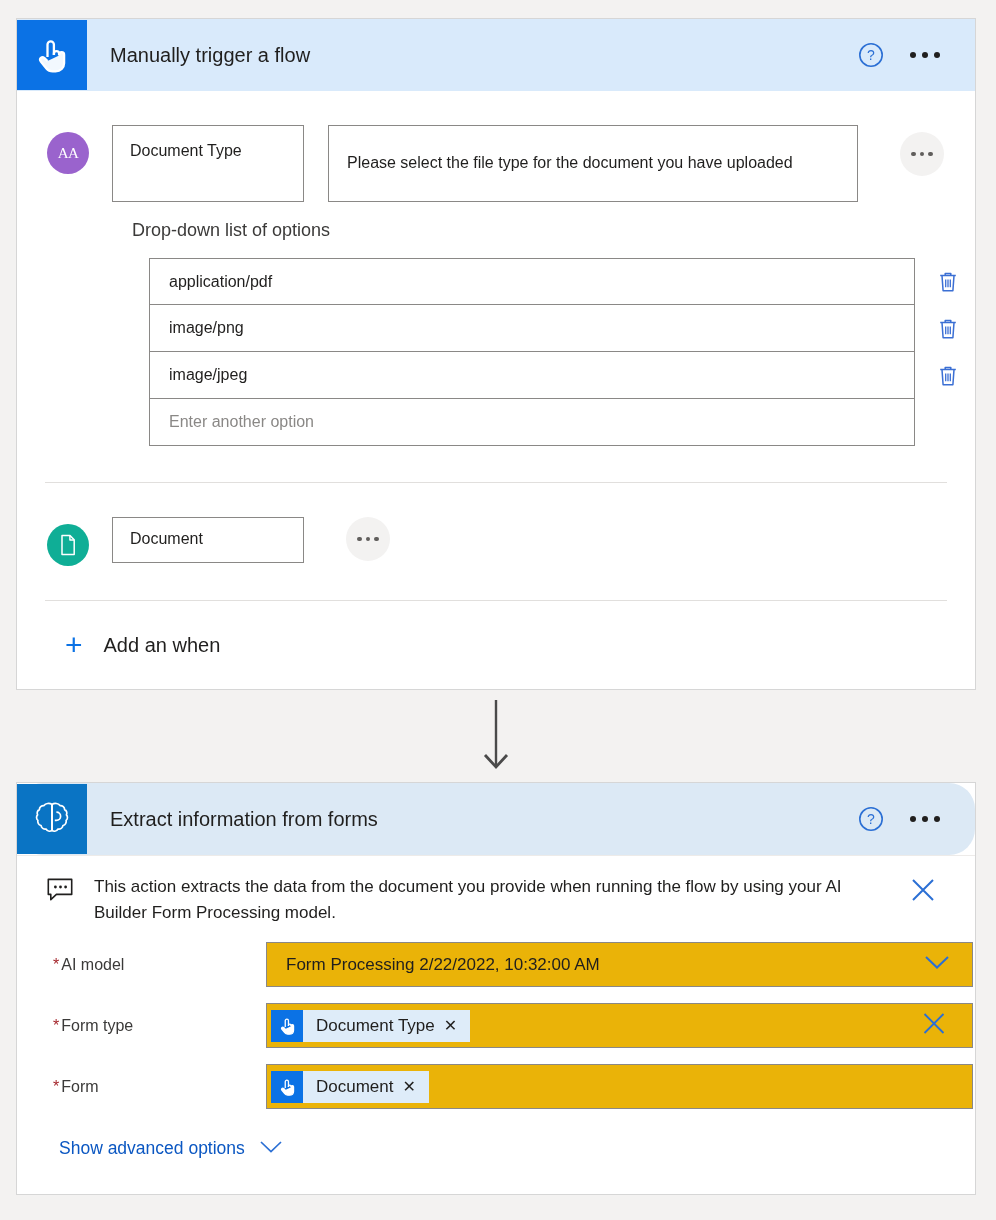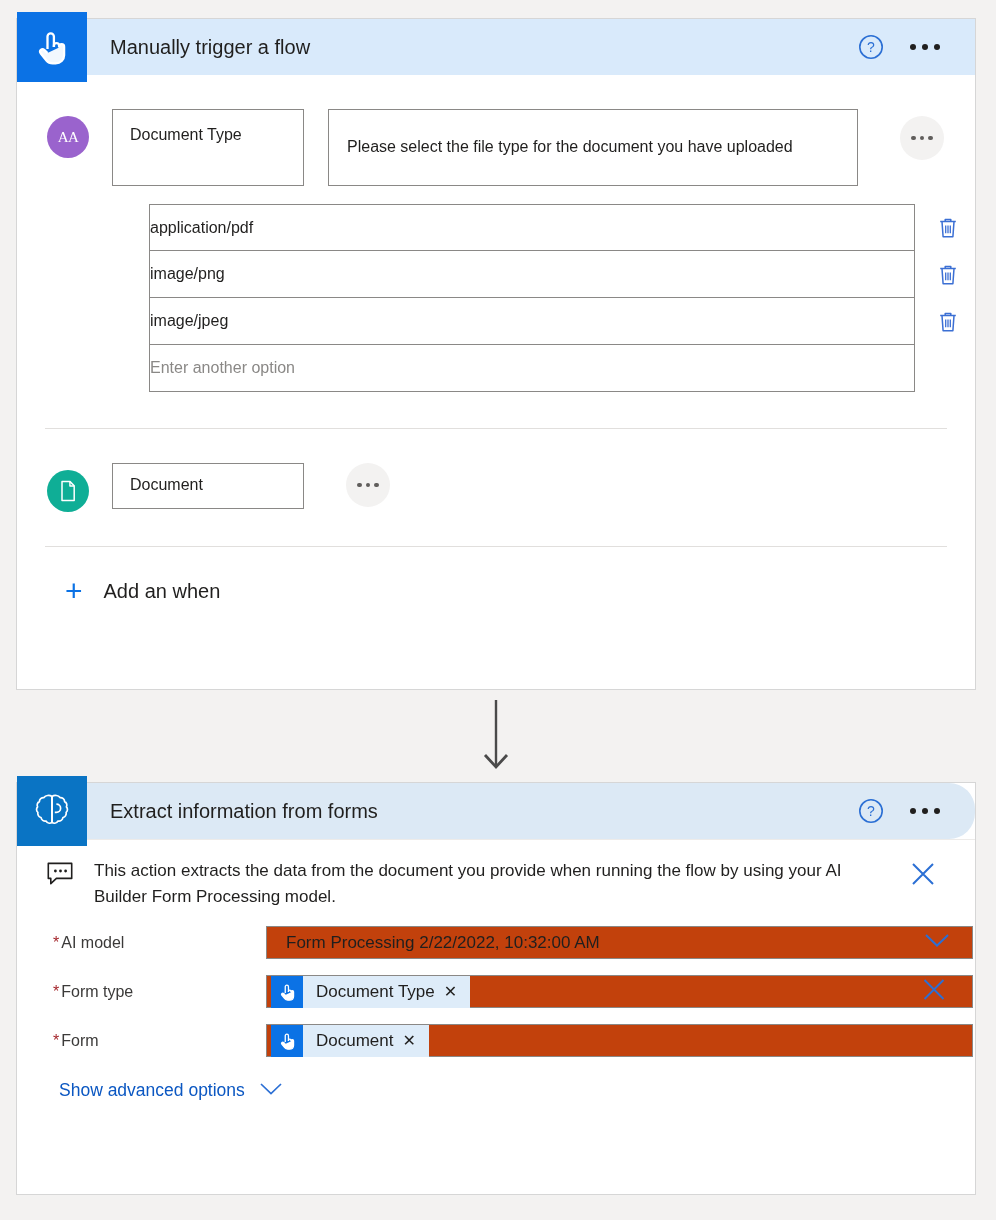--- a/index.html
+++ b/index.html
@@ -24,21 +24,21 @@
     background: #ffffff;
     border: 1px solid #d6d6d6;
     box-sizing: border-box;
   }
   #trigger-card { top: 18px; height: 672px; }
   #action-card  { top: 782px; height: 413px; }
 
   .card-header {
     display: flex;
     align-items: center;
-    height: 56px;
+    height: 72px;
     box-sizing: border-box;
   }
   #trigger-card .card-header { background: #d9eafb; }
   #action-card  .card-header { background: #dce9f5; border-radius: 26px; }
 
   .card-icon {
     width: 70px;
     height: 70px;
     flex: 0 0 70px;
     display: flex;
@@ -141,20 +141,21 @@
     margin-bottom: 17px;
   }
   .opt-row { display: flex; align-items: center; margin-bottom: 0; }
   .opt-input {
     width: 766px;
     height: 47px;
     box-sizing: border-box;
     border: 1px solid #8a8886;
     background: #fff;
     display: flex; align-items: center;
+    padding-left: 19px;
     font-size: 16px;
     color: #201f1e;
     margin-left: 17px;
   }
   .opt-row + .opt-row .opt-input { border-top: none; }
   .opt-input.placeholder { color: #8a8886; }
   .trash-btn {
     margin-left: 20px;
     width: 26px; height: 28px;
     display: flex; align-items: center; justify-content: center;
@@ -227,25 +228,25 @@
     font-size: 16px;
     color: #3b3a39;
     width: 205px;
     flex: 0 0 205px;
     white-space: nowrap;
   }
   .req { color: #a4262c; margin-right: 2px; }
 
   .param-field {
     position: relative;
-    height: 33px;
+    height: 45px;
     width: 707px;
     box-sizing: border-box;
     border: 1px solid #8a8886;
-    background: #c2410c;
+    background: #eab308;
     display: flex;
     align-items: center;
     padding-left: 19px;
     font-size: 17px;
     color: #201f1e;
   }
   .chevron-blue {
     position: absolute;
     right: 22px; top: 50%;
     transform: translateY(-50%);
@@ -282,21 +283,21 @@
     font-size: 16px;
     color: #201f1e;
     padding-right: 13px;
     line-height: 1;
   }
 
   .advanced-link {
     display: flex;
     align-items: center;
     padding-left: 42px;
-    margin-top: 23px;
+    margin-top: 29px;
     cursor: pointer;
   }
   .advanced-label {
     font-size: 17.5px;
     color: #0b57c2;
   }
   .advanced-chevron { margin-left: 14px; }
 </style>
 </head>
 <body>
@@ -338,20 +339,21 @@
       <span>Please select the file type for the document you have uploaded</span>
     </div>
     <div class="ellipsis-circle">
       <i></i>
         <i></i>
         <i></i>
     </div>
   </div>
 
   <div class="options-block">
+    <div class="options-label">Drop-down list of options</div>
 
     <div class="opt-row">
       <div class="opt-input">
         <span>application/pdf</span>
       </div>
       <span class="trash-btn">
         <svg width="22" height="24" viewBox="0 0 22 24" fill="none">
           <path d="M3.2 5.6h15.6M8.2 5.6V3.4h5.6v2.2M5 5.6l1.1 15.2h9.8L17 5.6" stroke="#3b6fd4" stroke-width="1.5" stroke-linejoin="round"></path>
           <path d="M8.7 9.4v7.8M11 9.4v7.8M13.3 9.4v7.8" stroke="#3b6fd4" stroke-width="1.3"></path>
         </svg>

